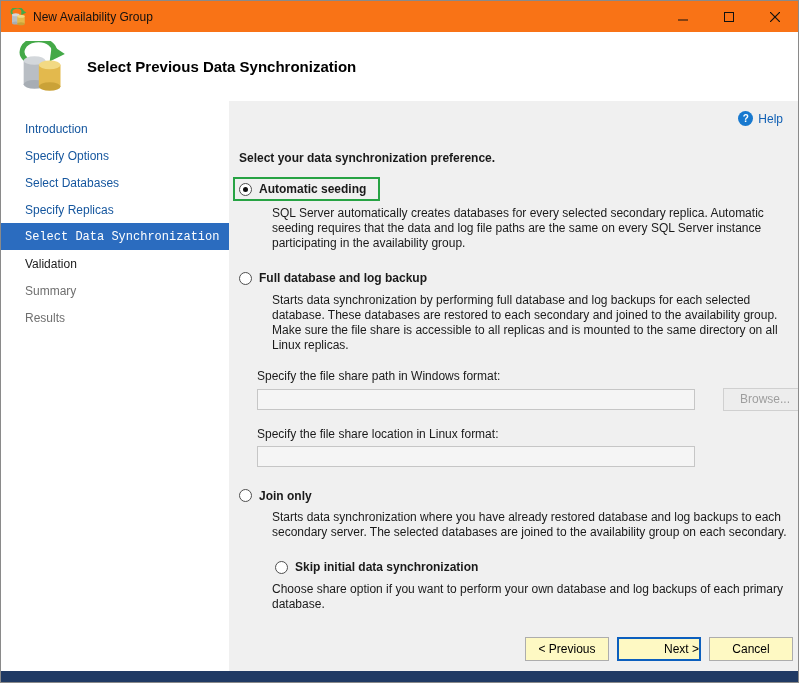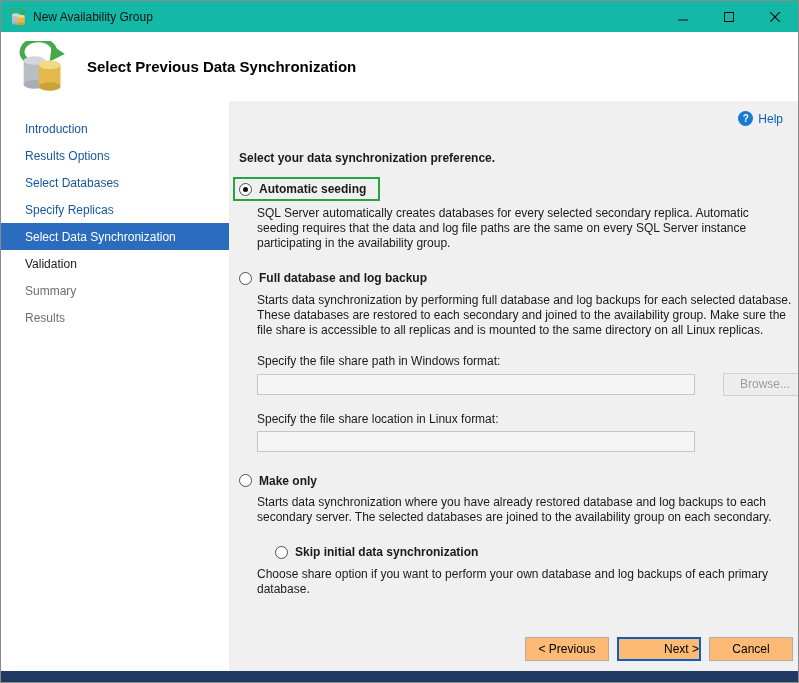--- a/index.html
+++ b/index.html
@@ -3,68 +3,68 @@
 <meta charset="utf-8">
 <style>
   * { margin:0; padding:0; box-sizing:border-box; }
   html,body { width:799px; height:683px; }
   body { font-family:"Liberation Sans","DejaVu Sans",sans-serif; font-size:12px; color:#1a1a1a; }
 
   .window { width:799px; height:683px; border:1px solid #8a8a8a; background:#f0f0f0;
             display:flex; flex-direction:column; overflow:hidden; }
 
   
-  .titlebar { height:31px; background:#14b8a6; display:flex; align-items:center; flex:0 0 auto; }
+  .titlebar { height:31px; background:#f97316; display:flex; align-items:center; flex:0 0 auto; }
   .app-icon { width:18px; height:18px; margin:0 6px 0 8px; display:inline-flex; }
   .title-text { font-size:12px; color:#111; }
   .tb-controls { margin-left:auto; display:flex; height:31px; }
   .tb-btn { width:46px; height:31px; display:flex; align-items:center; justify-content:center; cursor:default; }
 
   
   .header { height:69px; background:#ffffff; display:flex; align-items:center; flex:0 0 auto; }
   .header-icon { width:52px; height:52px; margin-left:14px; display:inline-flex; }
   .page-title { font-size:15px; font-weight:bold; color:#000; margin-left:20px; }
 
   
   .body { flex:1 1 auto; display:flex; min-height:0; }
   .sidebar { width:228px; background:#ffffff; padding-top:14px; flex:0 0 auto; }
   .nav-item { height:27px; display:flex; align-items:center; padding-left:24px; font-size:12px; }
   .nav-item.link { color:#15569e; cursor:pointer; }
-  .nav-item.active { background:#2b6cbf; color:#ffffff; cursor:default; }
+  .nav-item.active { background:#2b6cbf; color:#ffffff; cursor:default;font-family:Liberation Mono, monospace; }
   .nav-item.dark { color:#1a1a1a; }
   .nav-item.dim { color:#6f6f6f; }
 
   .main { flex:1 1 auto; background:#f0f0f0; position:relative; }
 
   .help { position:absolute; top:10px; right:24px; display:flex; align-items:center; gap:5px;
           color:#0f5fb4; cursor:pointer; }
   .help-icon { width:15px; height:15px; border-radius:50%; background:#1879cf; color:#fff;
                font-size:10px; font-weight:bold; display:flex; align-items:center; justify-content:center; }
 
   .heading { margin:50px 0 0 10px; font-weight:bold; }
 
   .opt-row { display:inline-flex; align-items:center; margin-left:10px; }
   .opt-row .opt-label { font-weight:bold; }
   .radio { width:13px; height:13px; border:1px solid #4f4f4f; border-radius:50%; background:#fff;
            margin-right:7px; position:relative; flex:0 0 auto; }
   .radio.checked::after { content:""; position:absolute; left:3px; top:3px; width:5px; height:5px;
            border-radius:50%; background:#111; }
   .opt-row.highlighted { margin:12px 0 0 4px; border:2px solid #27a344; padding:3px 12px 3px 4px; }
 
-  .desc { margin:5px 14px 0 28px; line-height:15px; }
+  .desc { margin:5px 14px 0 43px; line-height:15px; }
 
   .field-label { margin:16px 0 0 28px; }
   .input-row { margin:5px 0 0 28px; display:flex; align-items:center;gap:20px; }
   .path-input { width:438px; height:21px; background:#f5f5f5; border:1px solid #c6c6c6;
                 font-family:inherit; font-size:12px; padding:0 4px; color:#1a1a1a; }
   .browse-btn { width:84px; height:23px; margin-left:8px; background:#ededed; border:1px solid #d0d0d0;
                 color:#9e9e9e; font-family:inherit; font-size:12px; }
 
   .footer-buttons { position:absolute; right:14px; bottom:10px; display:flex; gap:8px; }
-  .btn { width:84px; height:24px; background:#fdba74; border:1px solid #adadad; font-family:inherit;
+  .btn { width:84px; height:24px; background:#fef9c3; border:1px solid #adadad; font-family:inherit;
          font-size:12px; color:#000; cursor:pointer; }
   .btn.primary { border:2px solid #0c5fbe;text-align:right; }
 
   .bottom-strip { height:11px; background:#203a64; flex:0 0 auto; }
 
   .opt-block { display:block; }
 </style>
 </head>
 <body>
 
@@ -117,21 +117,21 @@
         <ellipse cx="32" cy="22" rx="10" ry="4" fill="#f2d983"></ellipse>
       </svg>
     </span>
     <h1 class="page-title">Select Previous Data Synchronization</h1>
   </div>
 
   <div class="body">
 
     <div class="sidebar">
       <div class="nav-item link">Introduction</div>
-      <div class="nav-item link">Results Options</div>
+      <div class="nav-item link">Specify Options</div>
       <div class="nav-item link">Select Databases</div>
       <div class="nav-item link">Specify Replicas</div>
       <div class="nav-item active">Select Data Synchronization</div>
       <div class="nav-item dark">Validation</div>
       <div class="nav-item dim">Summary</div>
       <div class="nav-item dim">Results</div>
     </div>
 
     <div class="main">
 
@@ -165,21 +165,21 @@
       </div>
 
       <div class="field-label">Specify the file share location in Linux format:</div>
       <div class="input-row">
         <input class="path-input" disabled="" value="" style="">
       </div>
 
       <div class="opt-block" style="margin-top:22px;">
         <div class="opt-row">
           <span class="radio"></span>
-          <span class="opt-label">Make only</span>
+          <span class="opt-label">Join only</span>
         </div>
       </div>
       <p class="desc">Starts data synchronization where you have already restored database and log backups to each secondary server. The selected databases are joined to the availability group on each secondary.</p>
 
       <div class="opt-block" style="margin-top:20px;padding-left:36px;">
         <div class="opt-row">
           <span class="radio"></span>
           <span class="opt-label">Skip initial data synchronization</span>
         </div>
       </div>

